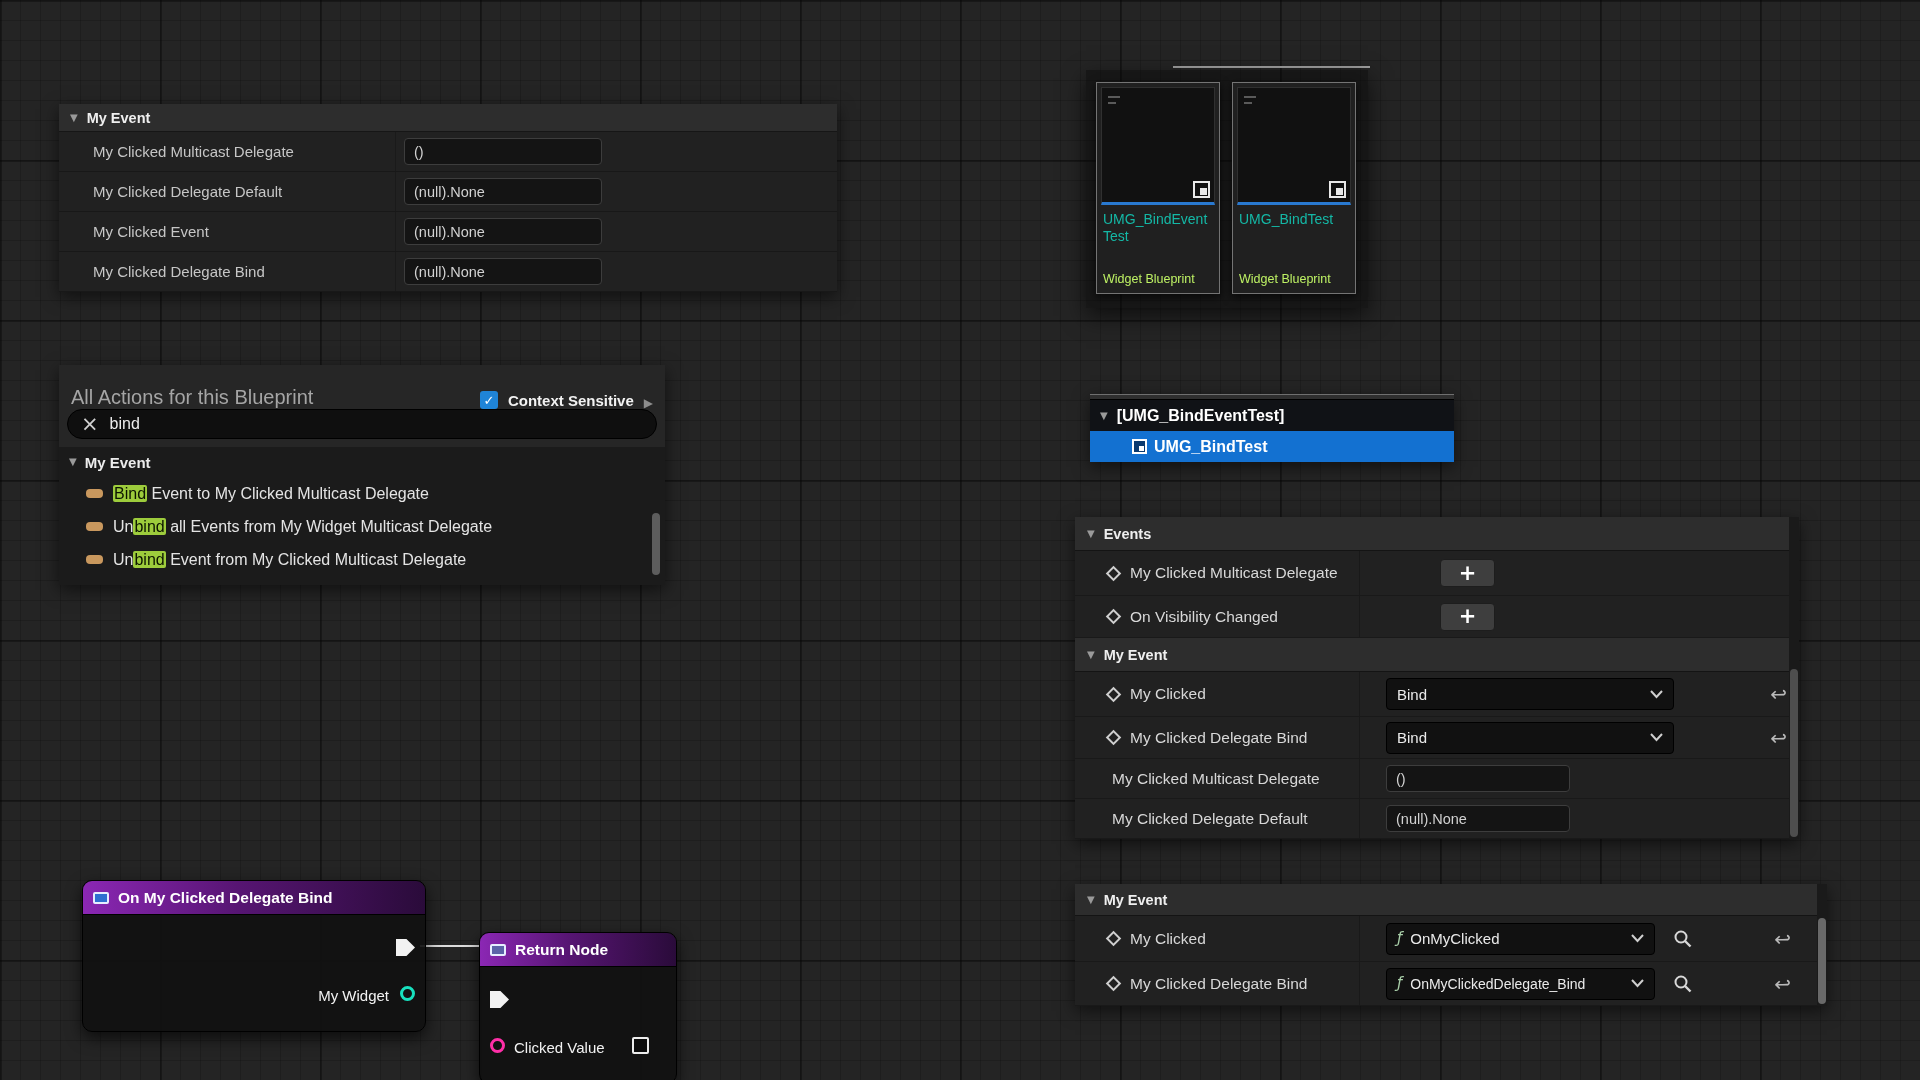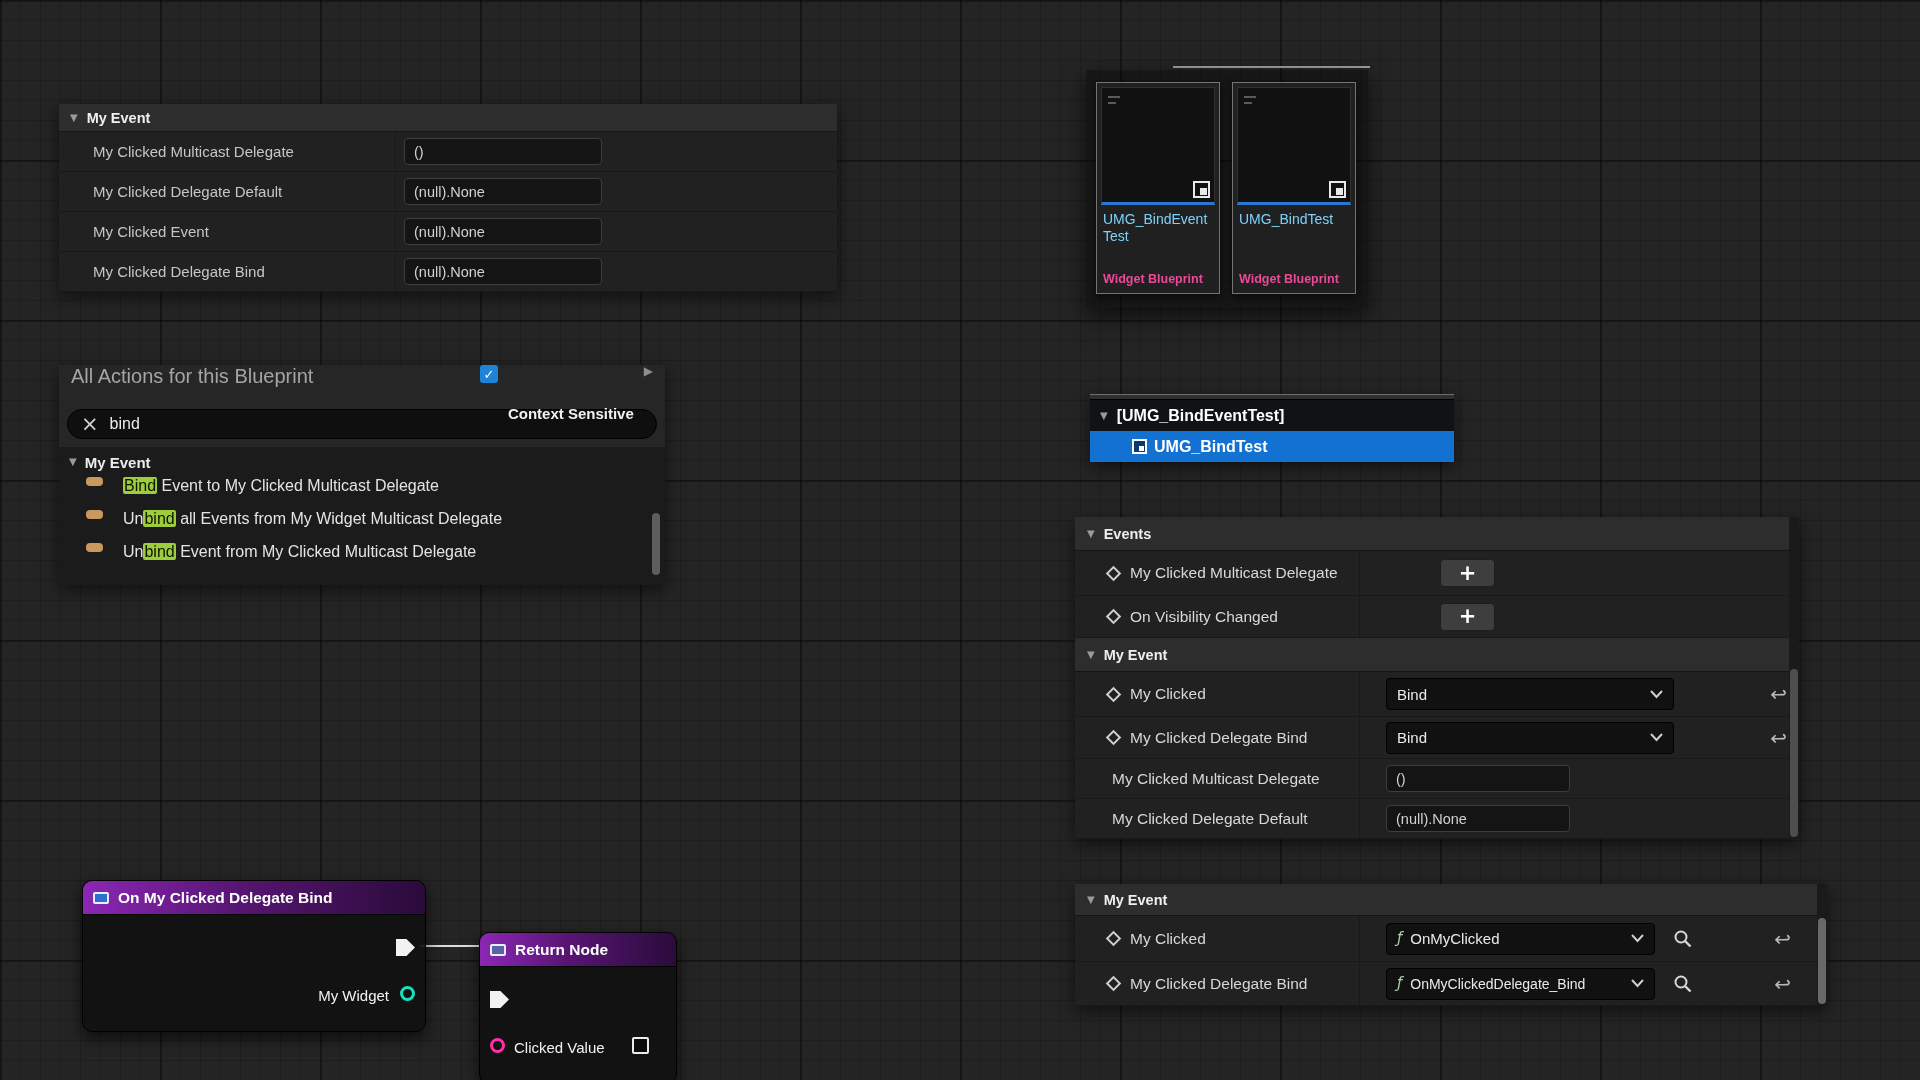--- a/index.html
+++ b/index.html
@@ -29,60 +29,60 @@
   #details-top { left:59px; top:104px; width:778px; }
   .detail-row { height:40px; background:#212121; border-bottom:1px solid #181818;
     display:flex; align-items:center; position:relative; }
   .detail-row::after { content:""; position:absolute; left:336px; top:0; bottom:0; width:1px; background:#1a1a1a; }
   .detail-row .lbl { width:345px; padding-left:34px; font-size:15px; color:#c6c6c6; }
   .field { width:198px; height:27px; background:#141414; border:1px solid #3d3d3d; border-radius:4px;
     display:flex; align-items:center; padding:0 9px; font-size:14.5px; color:#d2d2d2; }
 
   
   #actions { left:59px; top:365px; width:606px; background:#262626; }
-  .actions-titlebar { height:44px; display:flex; align-items:flex-start; padding:0 12px; gap:10px; }
+  .actions-titlebar { height:44px; display:flex; align-items:flex-end; padding:0 12px; gap:10px; }
   .actions-title { font-size:20px; color:#a5a5a5; flex:1; }
   .ctx-label { font-size:15px; font-weight:bold; color:#f2f2f2;margin-top:40px; }
   .checkbox { width:18px; height:18px; border-radius:3px; display:flex; align-items:center; justify-content:center;
     background:#1f84d7; color:#fff; font-size:13px; font-weight:bold; }
   .expand-arrow { color:#8d8d8d; font-size:12px; }
   .search-wrap { padding:0 8px 8px; }
   .search-pill { height:30px; background:#0f0f0f; border:1px solid #000; border-radius:15px;
     display:flex; align-items:center; gap:11px; padding:0 13px; }
   .search-x { color:#d0d0d0; font-size:21px; }
   .search-text { font-size:16px; color:#ececec; }
   .actions-list { background:#1b1b1b; padding-bottom:9px; position:relative; }
   .action-clipped { height:15px; overflow:hidden; border-bottom:1px solid #303030; }
   .action-clipped .inner { height:30px; margin-top:-15px; display:flex; align-items:center; gap:9px;
     padding-left:44px; font-size:16px; color:#d8d8d8; }
   .cat-row { height:30px; display:flex; align-items:center; gap:8px; padding-left:10px;
     font-size:15px; font-weight:bold; color:#ececec; }
-  .action-row { height:33px; display:flex; gap:20px; padding-left:27px;
+  .action-row { height:33px; display:flex; align-items:center; gap:10px; padding-left:27px;
     font-size:16px; color:#e4e4e4; }
   .delegate-pill { width:17px; height:9px; border-radius:4px; background:#c9985e; flex:0 0 auto; }
   .hl { background:#9dcc3c; color:#0c1400; border-radius:2px; padding:0 1px; }
   .diamond { width:11px; height:11px; border:2px solid #cfcfcf; transform:rotate(45deg); flex:0 0 auto; }
   .list-scroll { position:absolute; right:5px; top:66px; width:8px; height:62px; background:#5d5d5d; border-radius:4px; }
 
   
   #popup-topline { position:absolute; left:1173px; top:66px; width:197px; height:2px; background:#9f9f9f; }
   #assets { position:absolute; left:1086px; top:70px; width:282px; height:238px;
     background:rgba(8,8,8,0.42); box-shadow:0 8px 22px rgba(0,0,0,0.6);
     display:flex; gap:12px; padding:12px 10px; }
   .asset-card { width:124px; height:212px; background:#202020; border:1px solid #747474;
     box-shadow:0 3px 9px rgba(0,0,0,0.7); display:flex; flex-direction:column; }
   .thumb { margin:4px 4px 0; height:118px; background:#111; border:1px solid #303030;
     border-bottom:3px solid #2979d0; position:relative; }
   .mini-line { position:absolute; height:2px; background:#5a5a5a; }
   .mini-line.a { left:6px; top:8px; width:12px; }
   .mini-line.b { left:6px; top:14px; width:8px; }
   .widget-icon { position:absolute; right:4px; bottom:4px; width:17px; height:17px; border:2px solid #e9e9e9; }
   .widget-icon::after { content:""; position:absolute; right:1px; bottom:1px; width:7px; height:7px; background:#e9e9e9; }
-  .asset-name { padding:6px 6px 2px; font-size:14px; line-height:1.2; color:#7dd3fc; overflow-wrap:anywhere; flex:1; }
-  .asset-type { padding:0 6px 7px; font-size:12.5px; color:#ec4899;font-weight:bold; }
+  .asset-name { padding:6px 6px 2px; font-size:14px; line-height:1.2; color:#14b8a6; overflow-wrap:anywhere; flex:1; }
+  .asset-type { padding:0 6px 7px; font-size:12.5px; color:#bef264; }
 
   
   #hierarchy { left:1090px; top:394px; width:364px; background:none; }
   .hier-sliver { height:6px; background:#2f2f2f; border-top:1px solid #6f6f6f; border-bottom:1px solid #000; }
   .hier-root { height:31px; background:#101216; display:flex; align-items:center; gap:9px; padding-left:10px;
     font-size:16px; font-weight:bold; color:#fff; }
   .hier-child { height:31px; background:#1371d1; display:flex; align-items:center; gap:7px; padding-left:42px;
     font-size:16px; font-weight:bold; color:#fff; }
   .widget-icon-sm { width:15px; height:15px; border:2px solid #fff; position:relative; background:#0a3a70; flex:0 0 auto; }
   .widget-icon-sm::after { content:""; position:absolute; right:1px; bottom:1px; width:5px; height:5px; background:#fff; }

